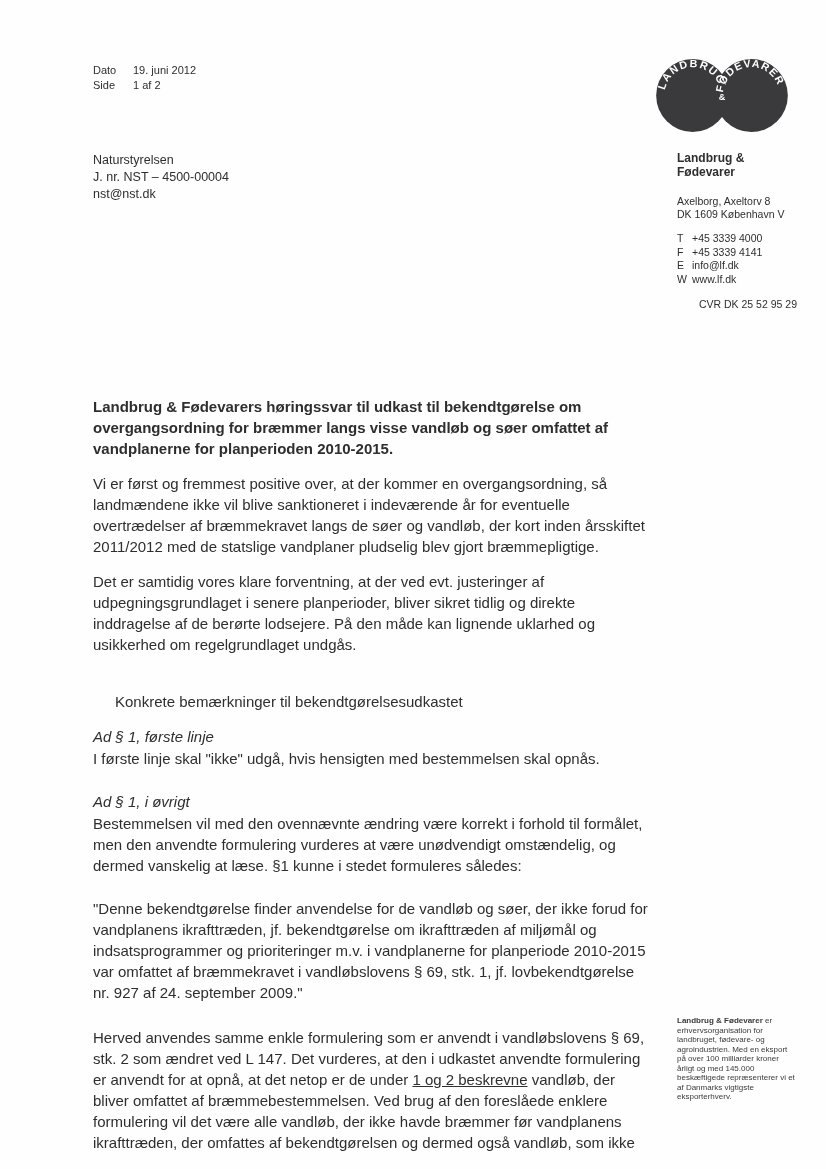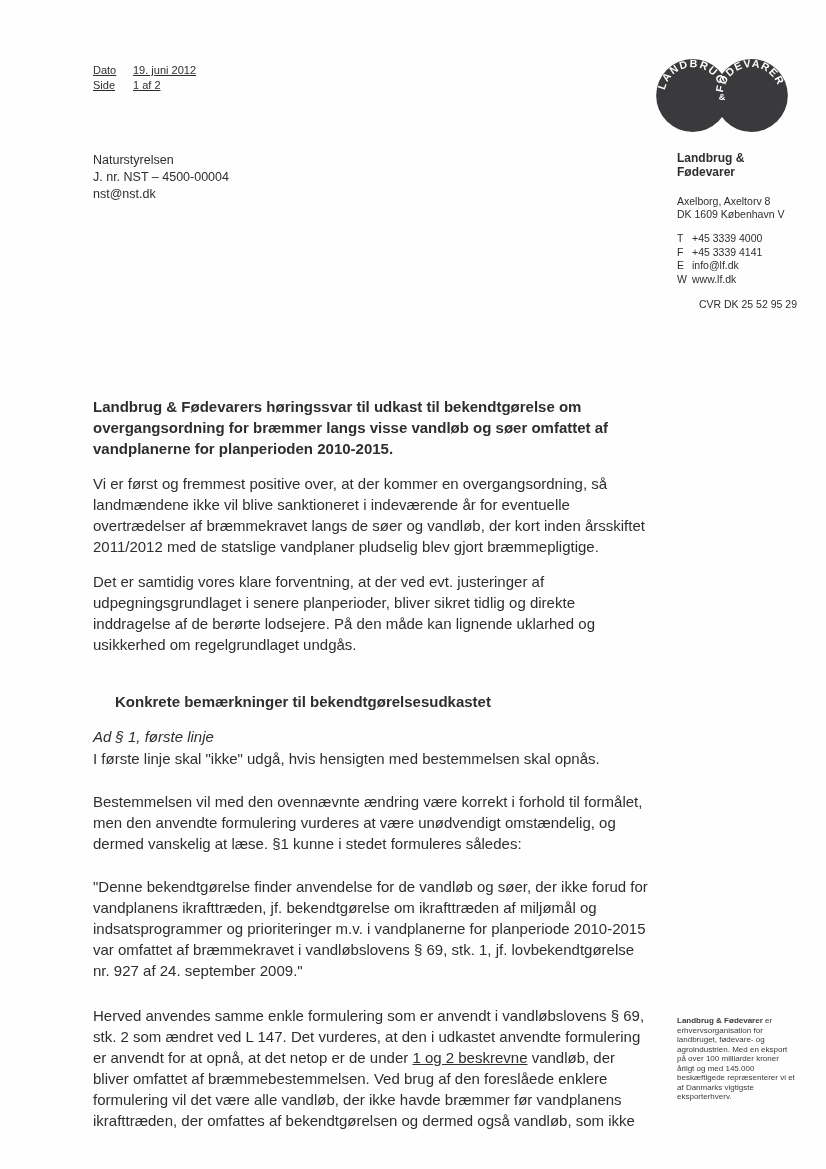--- a/index.html
+++ b/index.html
@@ -9,21 +9,21 @@
     position:relative;
     width:826px; height:1169px;
     margin:0 auto;
     background:#fefefe;
     font-family:"Liberation Sans", sans-serif;
     color:#2e2e2e;
     overflow:hidden;
   }
 
   
-  .meta { position:absolute; left:93px; top:63px; font-size:11px; line-height:15px;text-decoration:underline; }
+  .meta { position:absolute; left:93px; top:63px; font-size:11px; line-height:15px; }
   .meta-row { display:flex; }
   .meta-label { width:40px; }
 
   
   .logo { position:absolute; left:656px; top:56px; width:132px; height:79px; }
 
   
   .recipient { position:absolute; left:93px; top:152px; font-size:12.5px; line-height:17px; }
 
   
@@ -31,21 +31,21 @@
   .org-name { font-weight:bold; font-size:12px; margin-bottom:16px; }
   .address { line-height:13px; margin-bottom:11px; }
   .contact-row { display:flex; line-height:13.5px; }
   .contact-label { width:15px; }
   .cvr { margin-top:12px;text-align:right; }
 
   
   .main { position:absolute; left:93px; top:396px; width:556px; font-size:15px; line-height:21px; }
   .main p { margin:0 0 14px 0; }
   .doc-title { font-weight:bold; }
-  .section-heading { font-weight:bold; margin-top:36px !important;padding-left:22px; }
+  .section-heading { font-weight:normal; margin-top:36px !important;padding-left:22px; }
   .ad-heading { font-style:italic; margin-bottom:1px !important; }
   .gap-lg { margin-bottom:22px !important; }
   .quote { margin-bottom:24px !important; }
   .final { margin-bottom:0 !important; }
   .u { text-decoration:underline; }
 
   
   .sidebar-footer { position:absolute; left:677px; top:1016px; width:118px; font-size:8px; line-height:9.5px; color:#3a3a3a; }
   .sidebar-footer p { margin-bottom:9px; }
 </style>
@@ -116,20 +116,21 @@
     <div class="cvr">CVR DK 25 52 95 29</div>
   </div>
 
   <div class="main">
     <p class="doc-title">Landbrug &amp; Fødevarers høringssvar til udkast til bekendtgørelse om overgangsordning for bræmmer langs visse vandløb og søer omfattet af vandplanerne for planperioden 2010-2015.</p>
     <p>Vi er først og fremmest positive over, at der kommer en overgangsordning, så landmændene ikke vil blive sanktioneret i indeværende år for eventuelle overtrædelser af bræmmekravet langs de søer og vandløb, der kort inden årsskiftet 2011/2012 med de statslige vandplaner pludselig blev gjort bræmmepligtige.</p>
     <p>Det er samtidig vores klare forventning, at der ved evt. justeringer af udpegningsgrundlaget i senere planperioder, bliver sikret tidlig og direkte inddragelse af de berørte lodsejere. På den måde kan lignende uklarhed og usikkerhed om regelgrundlaget undgås.</p>
     <p class="section-heading">Konkrete bemærkninger til bekendtgørelsesudkastet</p>
     <p class="ad-heading">Ad § 1, første linje</p>
     <p class="gap-lg">I første linje skal "ikke" udgå, hvis hensigten med bestemmelsen skal opnås.</p>
+    <p class="ad-heading">Ad § 1, i øvrigt</p>
     <p class="gap-lg">Bestemmelsen vil med den ovennævnte ændring være korrekt i forhold til formålet, men den anvendte formulering vurderes at være unødvendigt omstændelig, og dermed vanskelig at læse. §1 kunne i stedet formuleres således:</p>
     <p class="quote">"Denne bekendtgørelse finder anvendelse for de vandløb og søer, der ikke forud for vandplanens ikrafttræden, jf. bekendtgørelse om ikrafttræden af miljømål og indsatsprogrammer og prioriteringer m.v. i vandplanerne for planperiode 2010-2015 var omfattet af bræmmekravet i vandløbslovens § 69, stk. 1, jf. lovbekendtgørelse nr. 927 af 24. september 2009."</p>
     <p class="final"><span>Herved anvendes samme enkle formulering som er anvendt i vandløbslovens § 69, stk. 2 som ændret ved L 147. Det vurderes, at den i udkastet anvendte formulering er anvendt for at opnå, at det netop er de under </span><span class="u">1 og 2 beskrevne</span><span> vandløb, der bliver omfattet af bræmmebestemmelsen. Ved brug af den foreslåede enklere formulering vil det være alle vandløb, der ikke havde bræmmer før vandplanens ikrafttræden, der omfattes af bekendtgørelsen og dermed også vandløb, som ikke</span></p>
   </div>
 
   <div class="sidebar-footer">
     <p><strong>Landbrug &amp; Fødevarer</strong><span> er erhvervsorganisation for landbruget, fødevare- og agroindustrien. Med en eksport på over 100 milliarder kroner årligt og med 145.000 beskæftigede repræsenterer vi et af Danmarks vigtigste eksporterhverv.</span></p>
   </div>
 
 </div>

